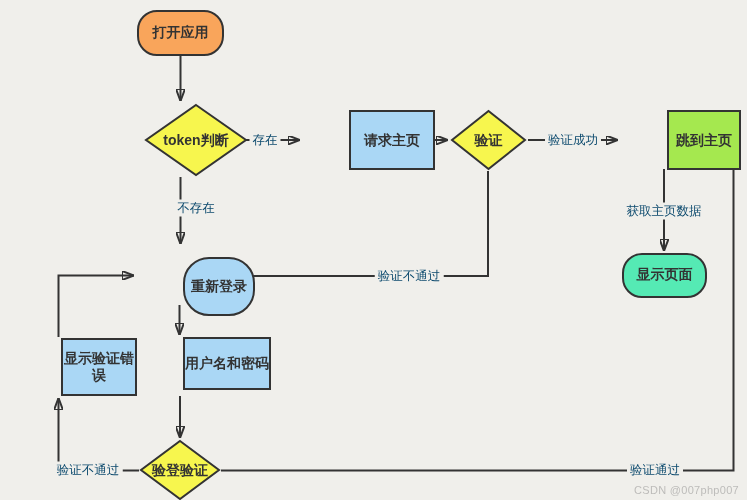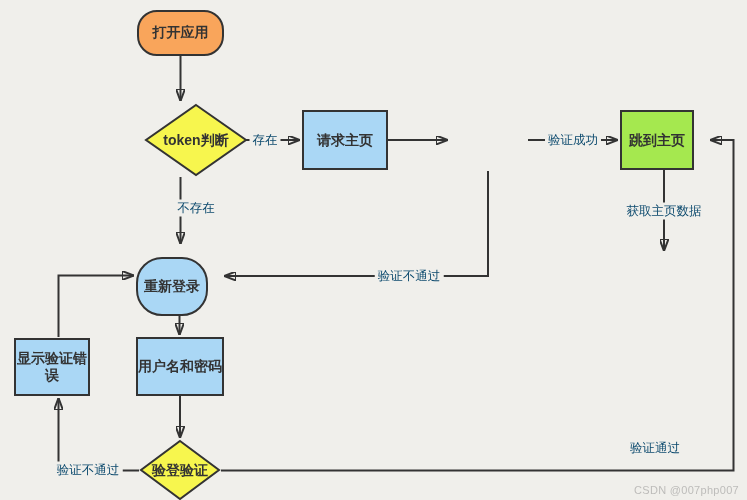--- a/index.html
+++ b/index.html
@@ -29,21 +29,21 @@
     box-sizing: border-box;
     display: flex;
     align-items: center;
     justify-content: center;
     font-size: 14px;
     font-weight: 600;
     color: #333333;
     text-align: center;
     line-height: 1.2;
   }
-  .rect-node { border: 2px solid #333333; }
+  .rect-node { border: 2px solid #333333; margin-left: 47px; }
   .stadium-node { border: 2px solid #333333; border-radius: 20px; font-family: Liberation Mono, monospace; }
   .fill-start   { background: #f9a55b; }
   .fill-process { background: #aad7f5; }
   .fill-success { background: #a5e84f; }
   .fill-terminal{ background: #55eab4; }
   .diamond-node { border: none; background: transparent; }
   .diamond-node svg { position: absolute; left: 0; top: 0; }
   .diamond-node .lbl { position: relative; z-index: 1; }
   .edge-label {
     position: absolute;
@@ -97,47 +97,56 @@
     <svg width="104" height="74">
       <polygon points="52,2 102,37 52,72 2,37" stroke="#333333" stroke-width="2" fill="#f7f64e"></polygon>
     </svg>
     <span class="lbl">token判断</span>
   </div>
 
   <div class="node rect-node fill-process" style="left:302px; top:110px; width:86px; height:60px;">
     <span>请求主页</span>
   </div>
 
+  <div class="node diamond-node" style="left:450px; top:109px; width:77px; height:62px;">
+    <svg width="77" height="62">
+      <polygon points="38.5,2 75,31 38.5,60 2,31" stroke="#333333" stroke-width="2" fill="#f7f64e"></polygon>
+    </svg>
+    <span class="lbl">验证</span>
+  </div>
 
   <div class="node rect-node fill-success" style="left:620px; top:110px; width:74px; height:60px;">
     <span>跳到主页</span>
   </div>
 
+  <div class="node stadium-node fill-terminal" style="left:622px; top:253px; width:85px; height:45px;">
+    <span>显示页面</span>
+  </div>
 
   <div class="node rect-node fill-process" style="left:136px; top:257px; width:72px; height:59px;border-radius:26px;">
     <span>重新登录</span>
   </div>
 
   <div class="node rect-node fill-process" style="left:14px; top:338px; width:76px; height:58px;">
     <span>显示验证错误</span>
   </div>
 
-  <div class="node rect-node fill-process" style="left:136px; top:337px; width:88px; height:59px;">
+  <div class="node rect-node fill-process" style="left:136px; top:337px; width:88px; height:53px;">
     <span>用户名和密码</span>
   </div>
 
   <div class="node diamond-node" style="left:139px; top:439px; width:82px; height:62px;">
     <svg width="82" height="62">
       <polygon points="41,2 80,31 41,60 2,31" stroke="#333333" stroke-width="2" fill="#f7f64e"></polygon>
     </svg>
     <span class="lbl">验登验证</span>
   </div>
 
   <span class="edge-label" style="left:265px; top:140px;">存在</span>
   <span class="edge-label" style="left:573px; top:140px;">验证成功</span>
   <span class="edge-label" style="left:196px; top:208px;font-family:Liberation Serif, serif;">不存在</span>
   <span class="edge-label" style="left:664px; top:211px;">获取主页数据</span>
   <span class="edge-label" style="left:409px; top:276px;">验证不通过</span>
   <span class="edge-label" style="left:88px; top:470px;">验证不通过</span>
-  <span class="edge-label" style="left:655px; top:448px;">验证通过</span>
+  <span class="edge-label" style="left:655px; top:470px;">验证通过</span>
 
   <span class="watermark">CSDN @007php007</span>
 </div>
 
 </body></html>

